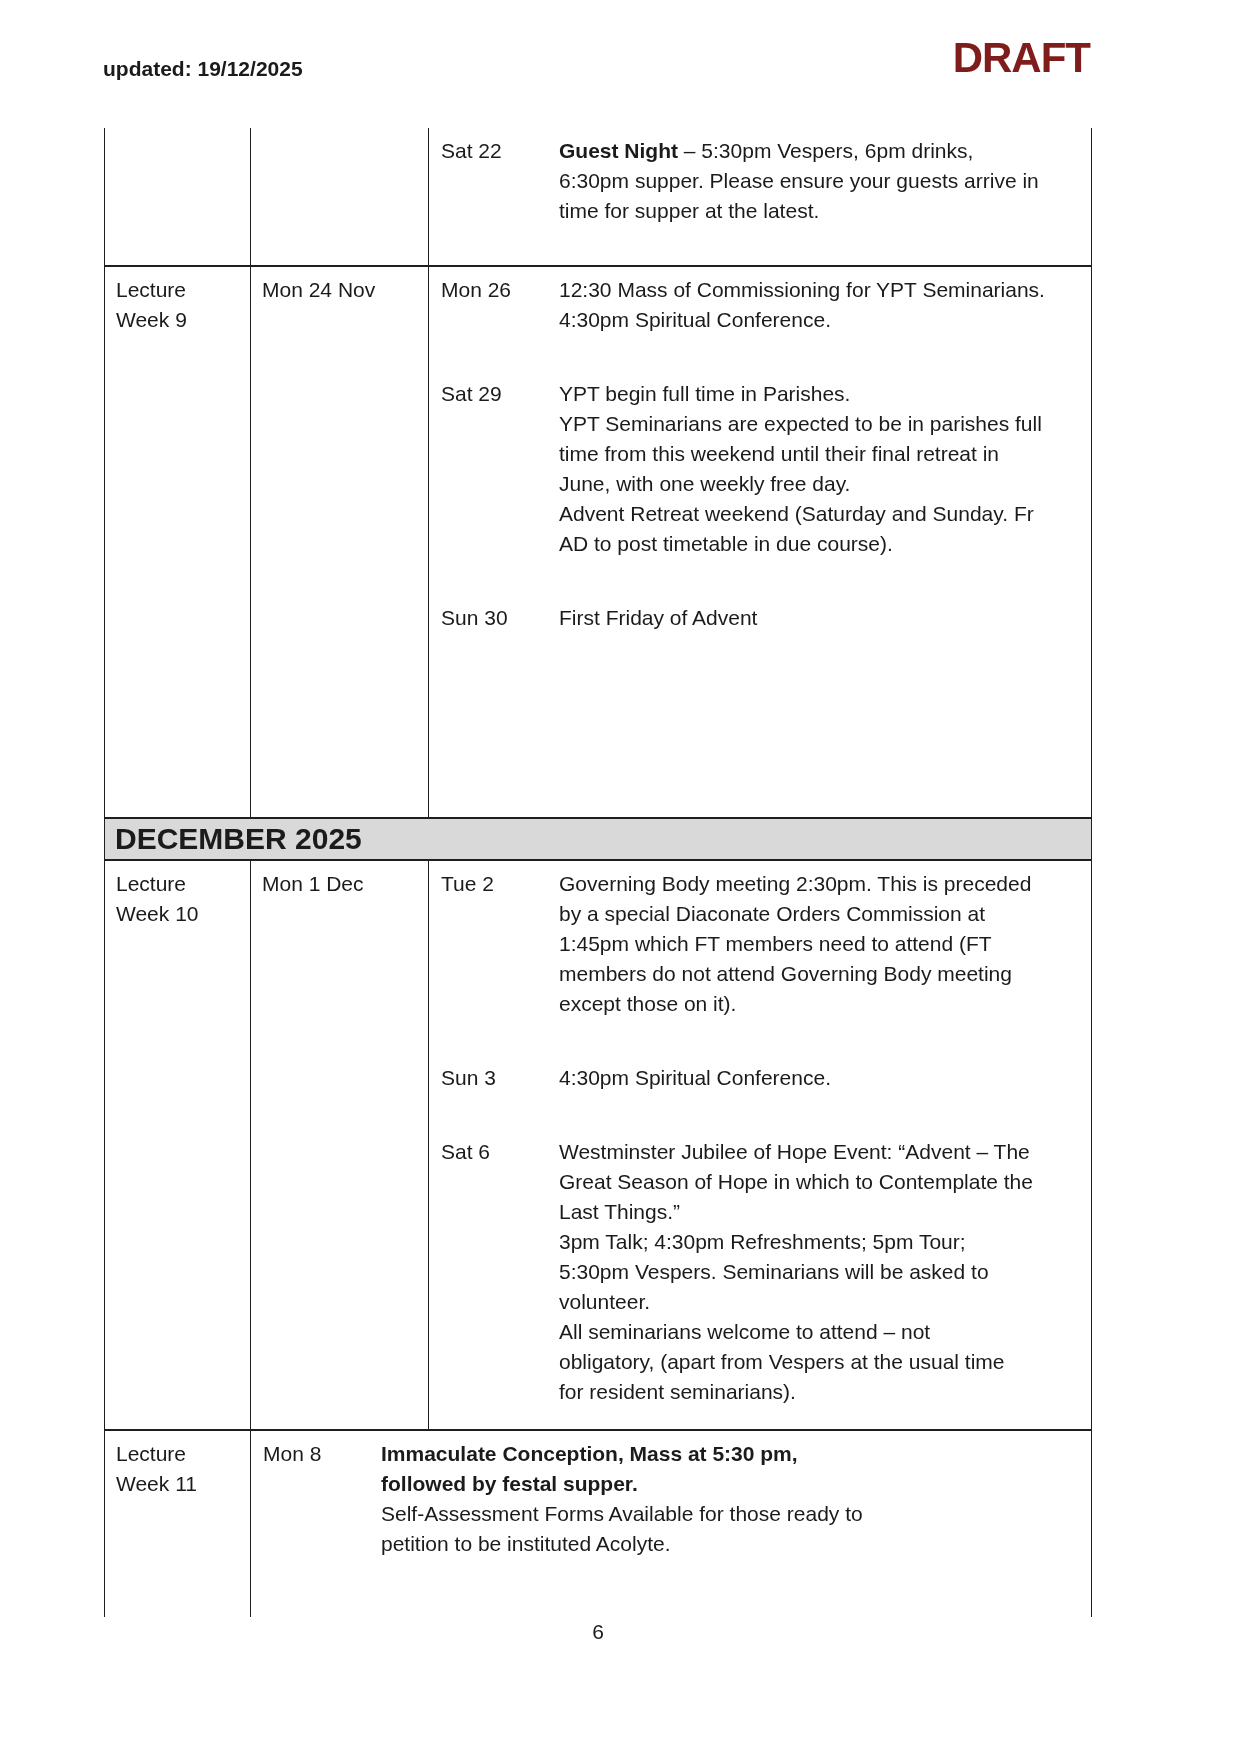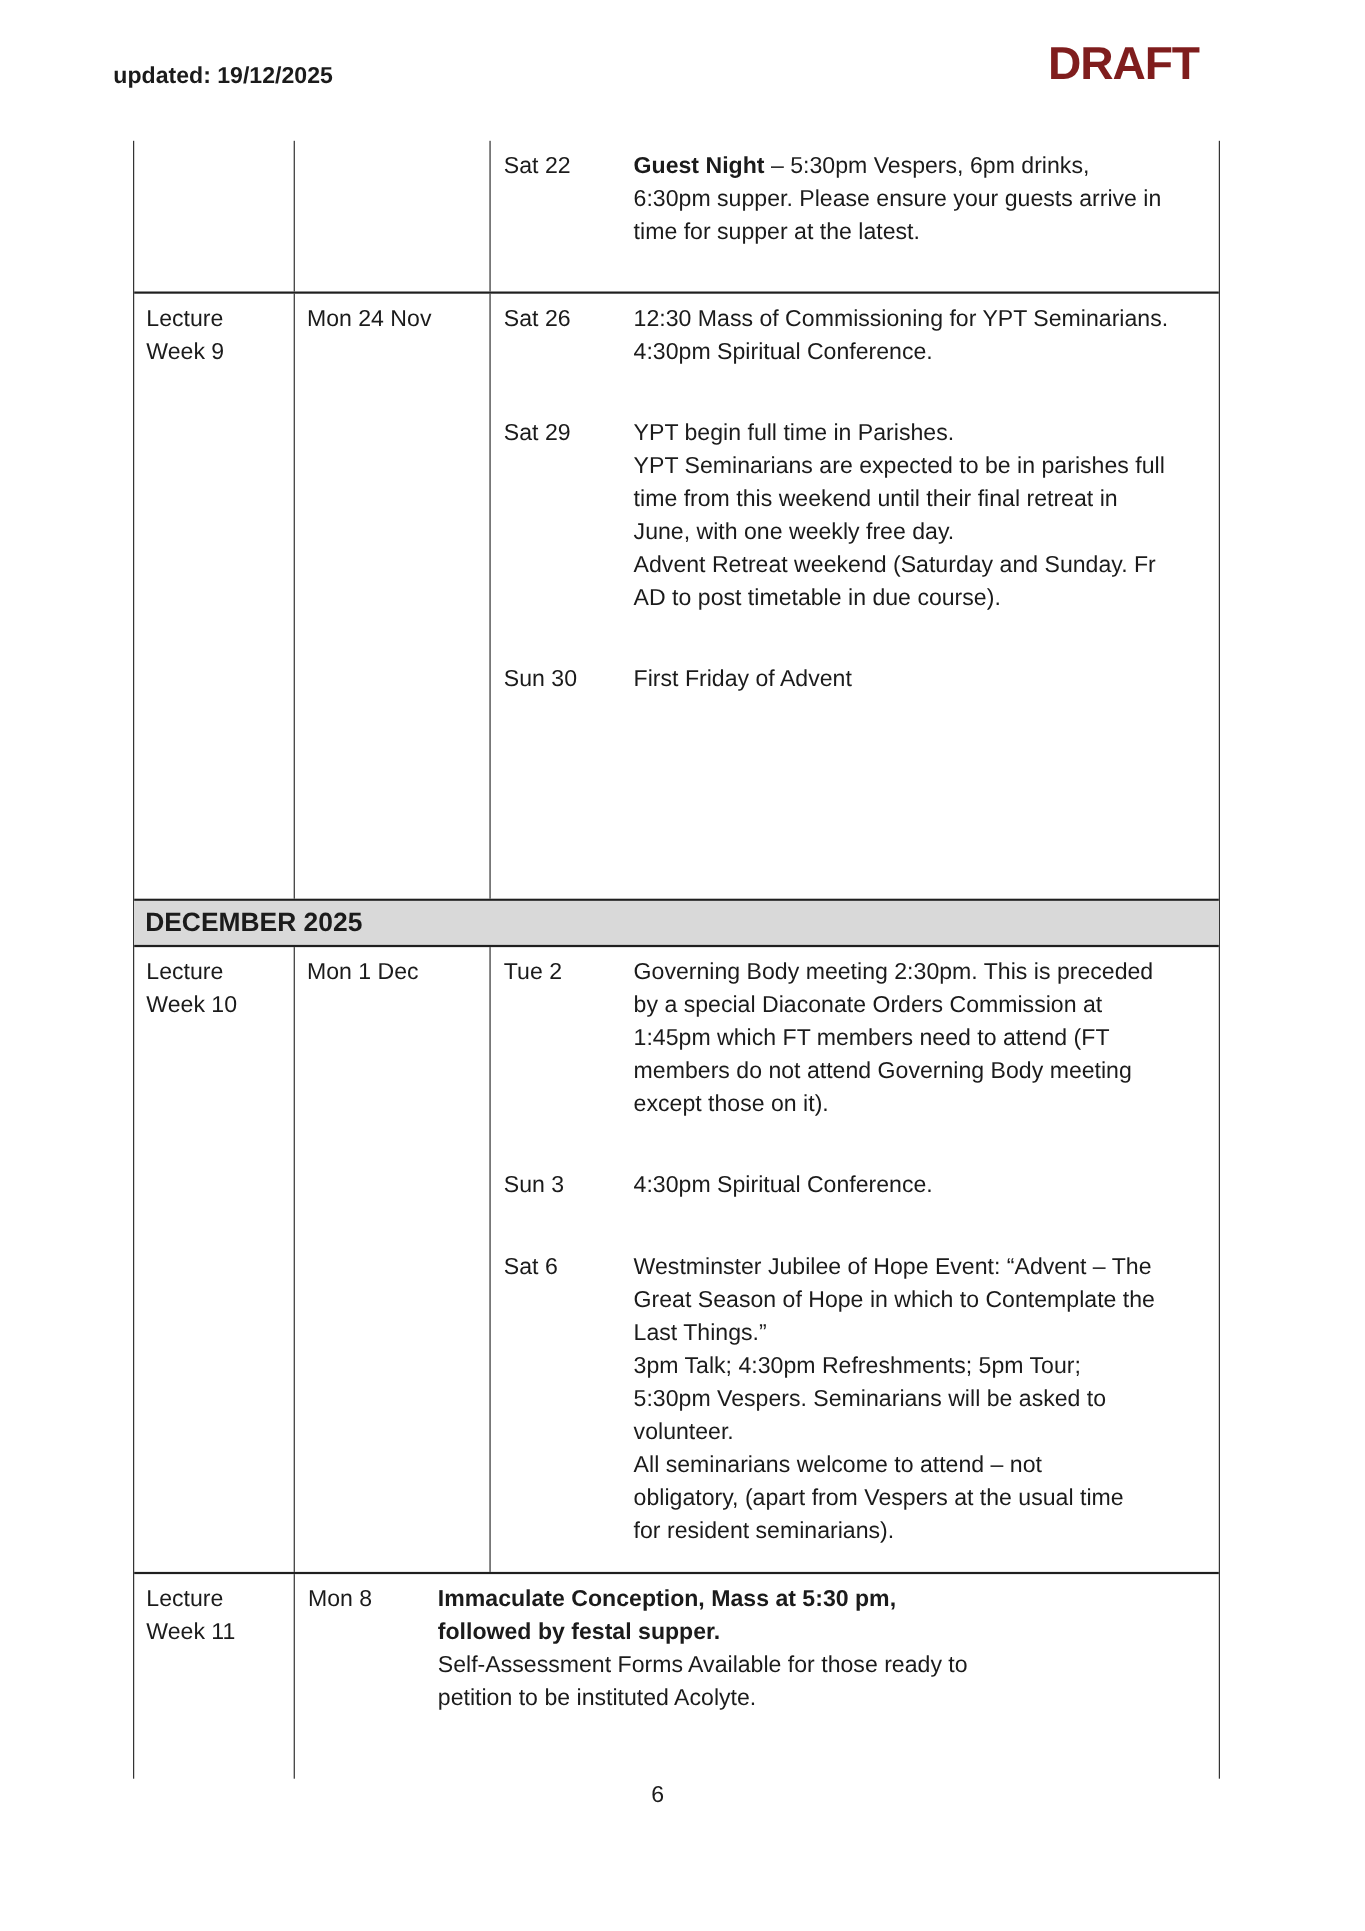--- a/index.html
+++ b/index.html
@@ -13,21 +13,21 @@
   }
   .updated{
     position:absolute;left:103px;top:57px;
     font-size:21px;font-weight:bold;white-space:pre;
   }
   .draft{
     position:absolute;right:151px;top:34px;
     font-size:42px;font-weight:bold;letter-spacing:-1px;
   }
   .schedule{
-    position:absolute;left:121px;top:128px;width:988px;
+    position:absolute;left:104px;top:128px;width:988px;
     border-left:1.5px solid #1f1f1f;
     border-right:1.5px solid #1f1f1f;
     box-sizing:border-box;
     font-size:21px;line-height:30px;
   }
   .week-row{
     display:grid;
     grid-template-columns:146px 178px 1fr;
     border-bottom:2px solid #1f1f1f;
     box-sizing:border-box;
@@ -49,21 +49,21 @@
   .event:last-child{margin-bottom:0;}
   .event-day{padding-left:12px;white-space:pre;}
   .event-text{white-space:pre;}
   .event-text b{font-weight:bold;}
   .month-band{
     background:#d9d9d9;
     border-bottom:2px solid #1f1f1f;
     height:42px;
     display:flex;align-items:center;
     padding-left:10px;
-    font-weight:bold;font-size:24px;
+    font-weight:bold;font-size:30px;
     box-sizing:border-box;
   }
   .page-number{
     position:absolute;left:104px;top:1620px;width:988px;
     text-align:center;font-size:21px;
   }
 </style>
 </head>
 <body>
 
@@ -75,21 +75,21 @@
       <div class="cell week-cell"></div>
       <div class="cell date-cell"></div>
       <div class="cell events-cell"><div class="event"><div class="event-day">Sat 22</div><div class="event-text"><b>Guest Night</b><span> – 5:30pm Vespers, 6pm drinks,
 6:30pm supper. Please ensure your guests arrive in
 time for supper at the latest.</span></div></div></div>
     </div>
     <div class="week-row" style="min-height: 552px;">
       <div class="cell week-cell">Lecture
 Week 9</div>
       <div class="cell date-cell">Mon 24 Nov</div>
-      <div class="cell events-cell"><div class="event"><div class="event-day">Sat 26</div><div class="event-text"><span>12:30 Mass of Commissioning for YPT Seminarians.
+      <div class="cell events-cell"><div class="event"><div class="event-day">Mon 26</div><div class="event-text"><span>12:30 Mass of Commissioning for YPT Seminarians.
 4:30pm Spiritual Conference.</span></div></div><div class="event"><div class="event-day">Sat 29</div><div class="event-text"><span>YPT begin full time in Parishes.
 YPT Seminarians are expected to be in parishes full
 time from this weekend until their final retreat in
 June, with one weekly free day.
 Advent Retreat weekend (Saturday and Sunday. Fr
 AD to post timetable in due course).</span></div></div><div class="event"><div class="event-day">Sun 30</div><div class="event-text"><span>First Friday of Advent</span></div></div></div>
     </div>
     <div class="month-band" style="background: rgb(217, 217, 217);">DECEMBER 2025</div>
     <div class="week-row" style="min-height: 570px;">
       <div class="cell week-cell">Lecture

